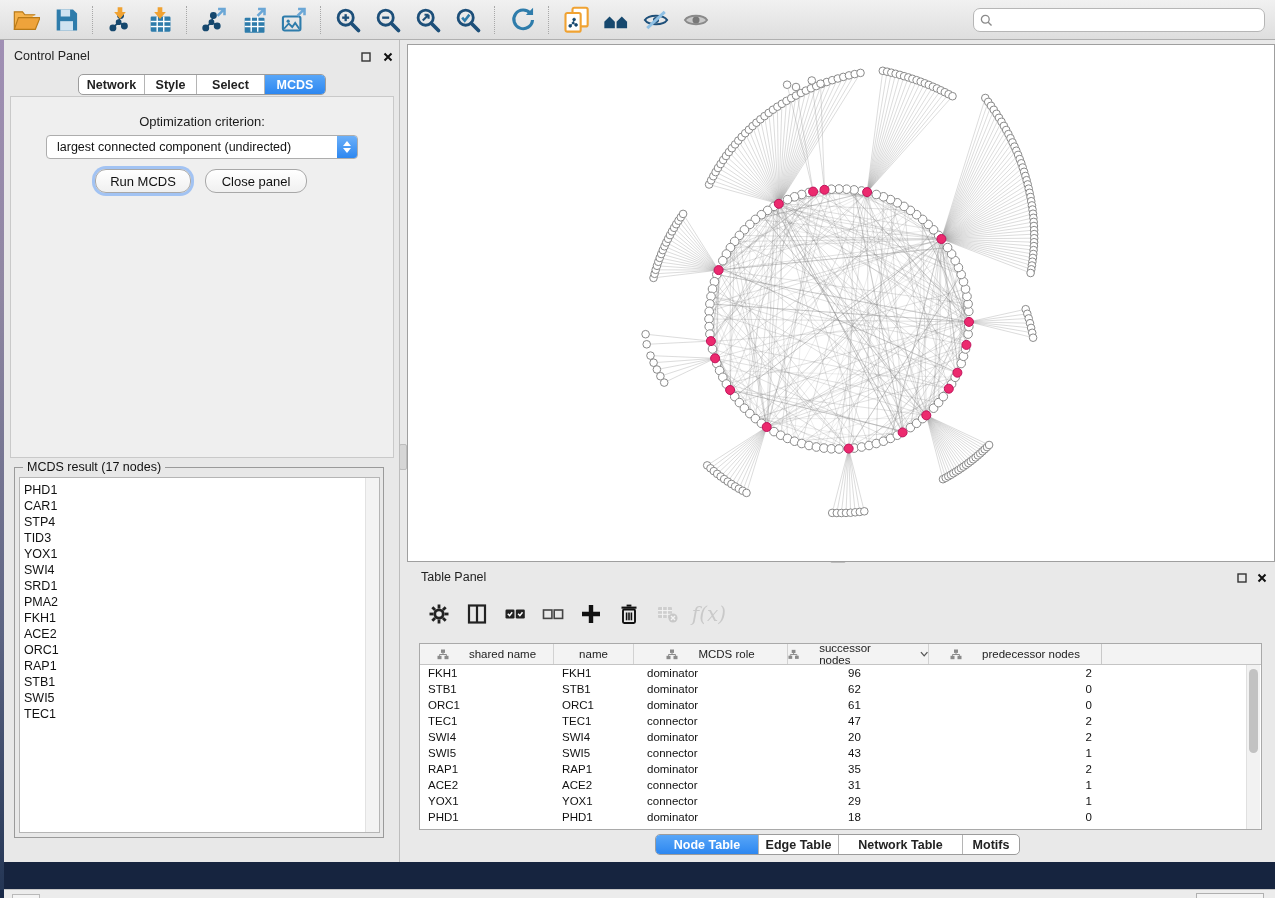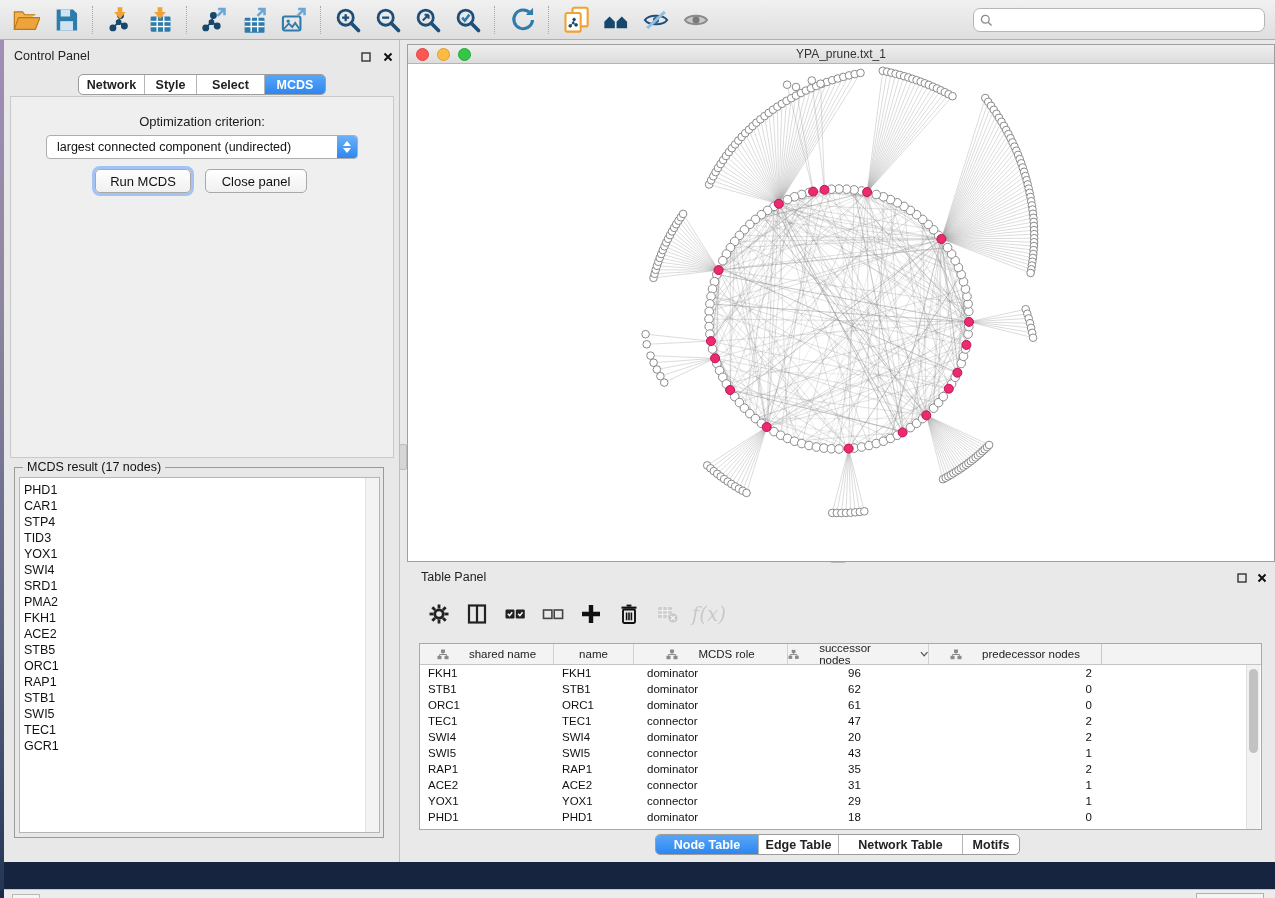--- a/index.html
+++ b/index.html
@@ -22,21 +22,21 @@
   .seg{display:flex;border:1px solid #9c9c9c;border-radius:5px;background:#fff;overflow:hidden;height:21px;box-sizing:border-box;}
   .seg .s{display:flex;align-items:center;justify-content:center;font-size:12.5px;color:#222;border-right:1px solid #b5b5b5;height:100%;box-sizing:border-box;font-weight:bold;}
   .seg .s:last-child{border-right:none;}
   .seg .s.active{background:linear-gradient(#58a6f8,#2d87f0);color:#fff;}
   .subpanel{left:6px;top:56px;width:384px;height:362px;background:#efefef;border:1px solid #c9c9c9;box-sizing:border-box;}
   .optlabel{font-size:13px;color:#1a1a1a;text-align:center;}
   .dropdown{display:flex;align-items:center;background:#fff;border:1px solid #adadad;border-radius:4px;height:24px;box-sizing:border-box;overflow:hidden;}
   .dropdown .dtext{flex:1;font-size:12.5px;color:#111;padding-left:10px;white-space:nowrap;}
   .dropdown .stepper{width:20px;height:100%;background:linear-gradient(#6cb0f9,#2d87f0);display:flex;flex-direction:column;align-items:center;justify-content:center;gap:2px;}
   .stepper svg{display:block;}
-  .btn{background:linear-gradient(#ffffff,#f0f0f0);border:1px solid #a8a8a8;border-radius:5px;font-size:13px;color:#111;display:flex;align-items:center;justify-content:center;height:24px;box-sizing:border-box;}
+  .btn{background:linear-gradient(#ffffff,#f0f0f0);border:1px solid #a8a8a8;border-radius:11px;font-size:13px;color:#111;display:flex;align-items:center;justify-content:center;height:24px;box-sizing:border-box;}
   .btn.focusring{box-shadow:0 0 0 3px rgba(110,165,245,.6);}
   .groupbox{left:10px;top:427px;width:370px;height:371px;border:1px solid #9a9a9a;box-sizing:border-box;}
   .grouplegend{position:absolute;left:8px;top:-8px;background:#e8e8e8;padding:0 4px;font-size:12.5px;color:#111;}
   .listarea{position:absolute;left:4px;top:9px;width:361px;height:356px;background:#fff;border:1px solid #b5b5b5;box-sizing:border-box;overflow:hidden;}
   .listarea .scrolltrack{position:absolute;right:0;top:0;width:13px;height:100%;background:#f3f3f3;border-left:1px solid #e2e2e2;}
   .mcds-item{font-size:12.5px;color:#111;line-height:16px;padding-left:4px;}
   
   .main-bg{left:400px;top:40px;width:875px;height:822px;background:#e9e9e9;}
   .netwin{left:407px;top:44px;width:868px;height:518px;background:#fff;border:1px solid #9f9f9f;box-sizing:border-box;}
   .nettitle{position:absolute;left:0;top:0;width:100%;height:19px;background:linear-gradient(#efefef,#dcdcdc);border-bottom:1px solid #b5b5b5;display:flex;align-items:center;box-sizing:border-box;}
@@ -291,43 +291,35 @@
             <div class="mcds-item">PHD1</div>
             <div class="mcds-item">CAR1</div>
             <div class="mcds-item">STP4</div>
             <div class="mcds-item">TID3</div>
             <div class="mcds-item">YOX1</div>
             <div class="mcds-item">SWI4</div>
             <div class="mcds-item">SRD1</div>
             <div class="mcds-item">PMA2</div>
             <div class="mcds-item">FKH1</div>
             <div class="mcds-item">ACE2</div>
-            <div class="mcds-item">STB5</div>
             <div class="mcds-item">ORC1</div>
             <div class="mcds-item">RAP1</div>
             <div class="mcds-item">STB1</div>
             <div class="mcds-item">SWI5</div>
             <div class="mcds-item">TEC1</div>
-            <div class="mcds-item">GCR1</div>
           </div>
         <div class="scrolltrack"></div>
       </div>
     </div>
   </div>
 
   <div class="abs vhandle"></div>
   <div class="abs hhandle"></div>
 
   <div class="abs netwin">
-    <div class="nettitle">
-      <span class="tlight" style="background:#fc5753;border:1px solid #df4441;"></span>
-      <span class="tlight" style="background:#fdbc40;border:1px solid #de9b2d;"></span>
-      <span class="tlight" style="background:#33c748;border:1px solid #27a337;"></span>
-      <span class="t">YPA_prune.txt_1</span>
-    </div>
     <div class="netcanvas">
       <svg id="netsvg" width="866" height="497">
           <line x1="475.5" y1="377.2" x2="347.4" y2="354.6" stroke="#808080" stroke-opacity="0.18" stroke-width="0.8"></line>
           <line x1="359.6" y1="363.6" x2="482.5" y2="135.6" stroke="#808080" stroke-opacity="0.18" stroke-width="0.8"></line>
           <line x1="475.5" y1="132.8" x2="468.3" y2="379.5" stroke="#808080" stroke-opacity="0.18" stroke-width="0.8"></line>
           <line x1="311.6" y1="306.5" x2="547.2" y2="313.3" stroke="#808080" stroke-opacity="0.18" stroke-width="0.8"></line>
           <line x1="341.8" y1="349.6" x2="543.6" y2="190.0" stroke="#808080" stroke-opacity="0.18" stroke-width="0.8"></line>
           <line x1="308.8" y1="210.5" x2="401.0" y2="128.5" stroke="#808080" stroke-opacity="0.18" stroke-width="0.8"></line>
           <line x1="322.4" y1="183.6" x2="415.9" y2="384.1" stroke="#808080" stroke-opacity="0.18" stroke-width="0.8"></line>
           <line x1="408.4" y1="383.0" x2="482.5" y2="135.6" stroke="#808080" stroke-opacity="0.18" stroke-width="0.8"></line>

